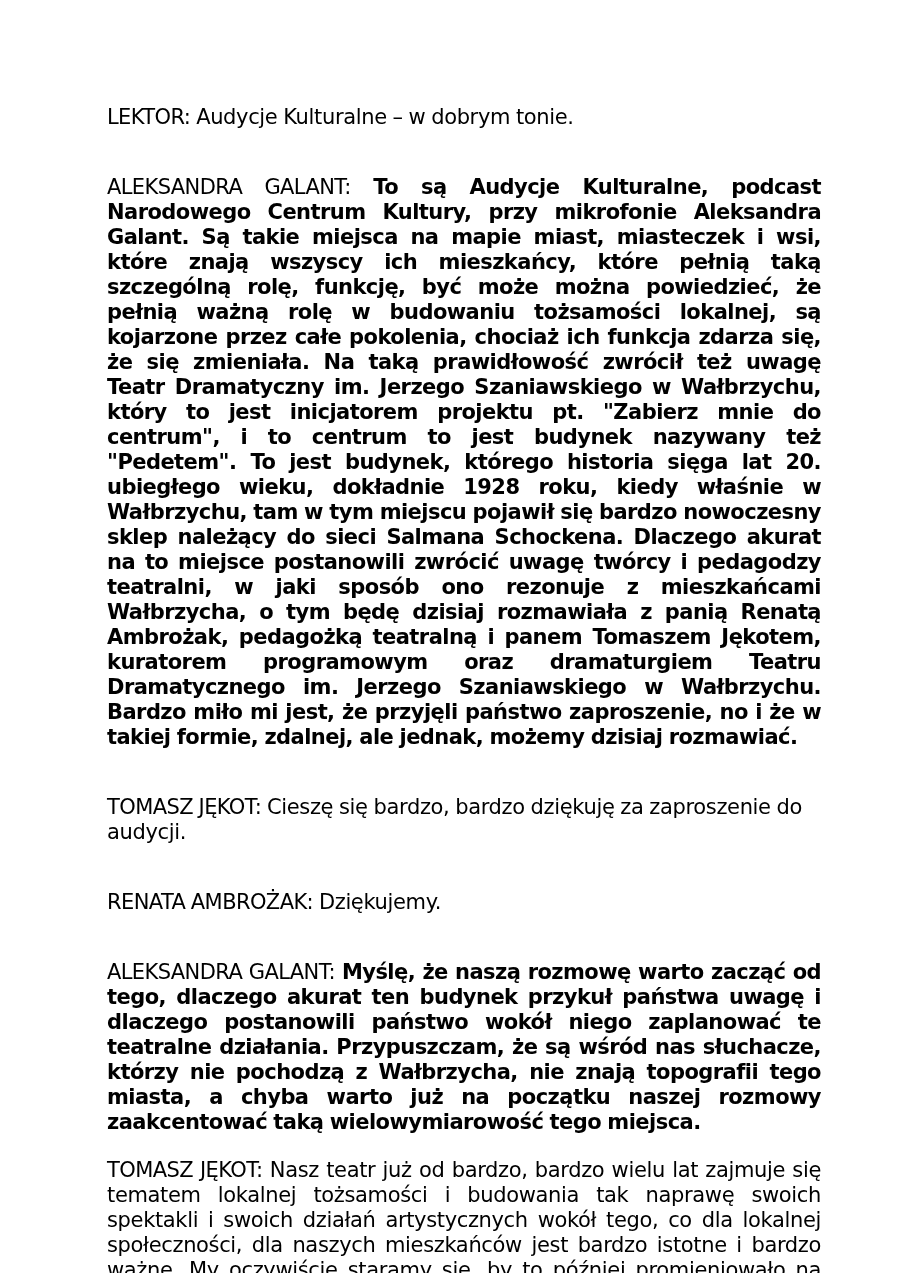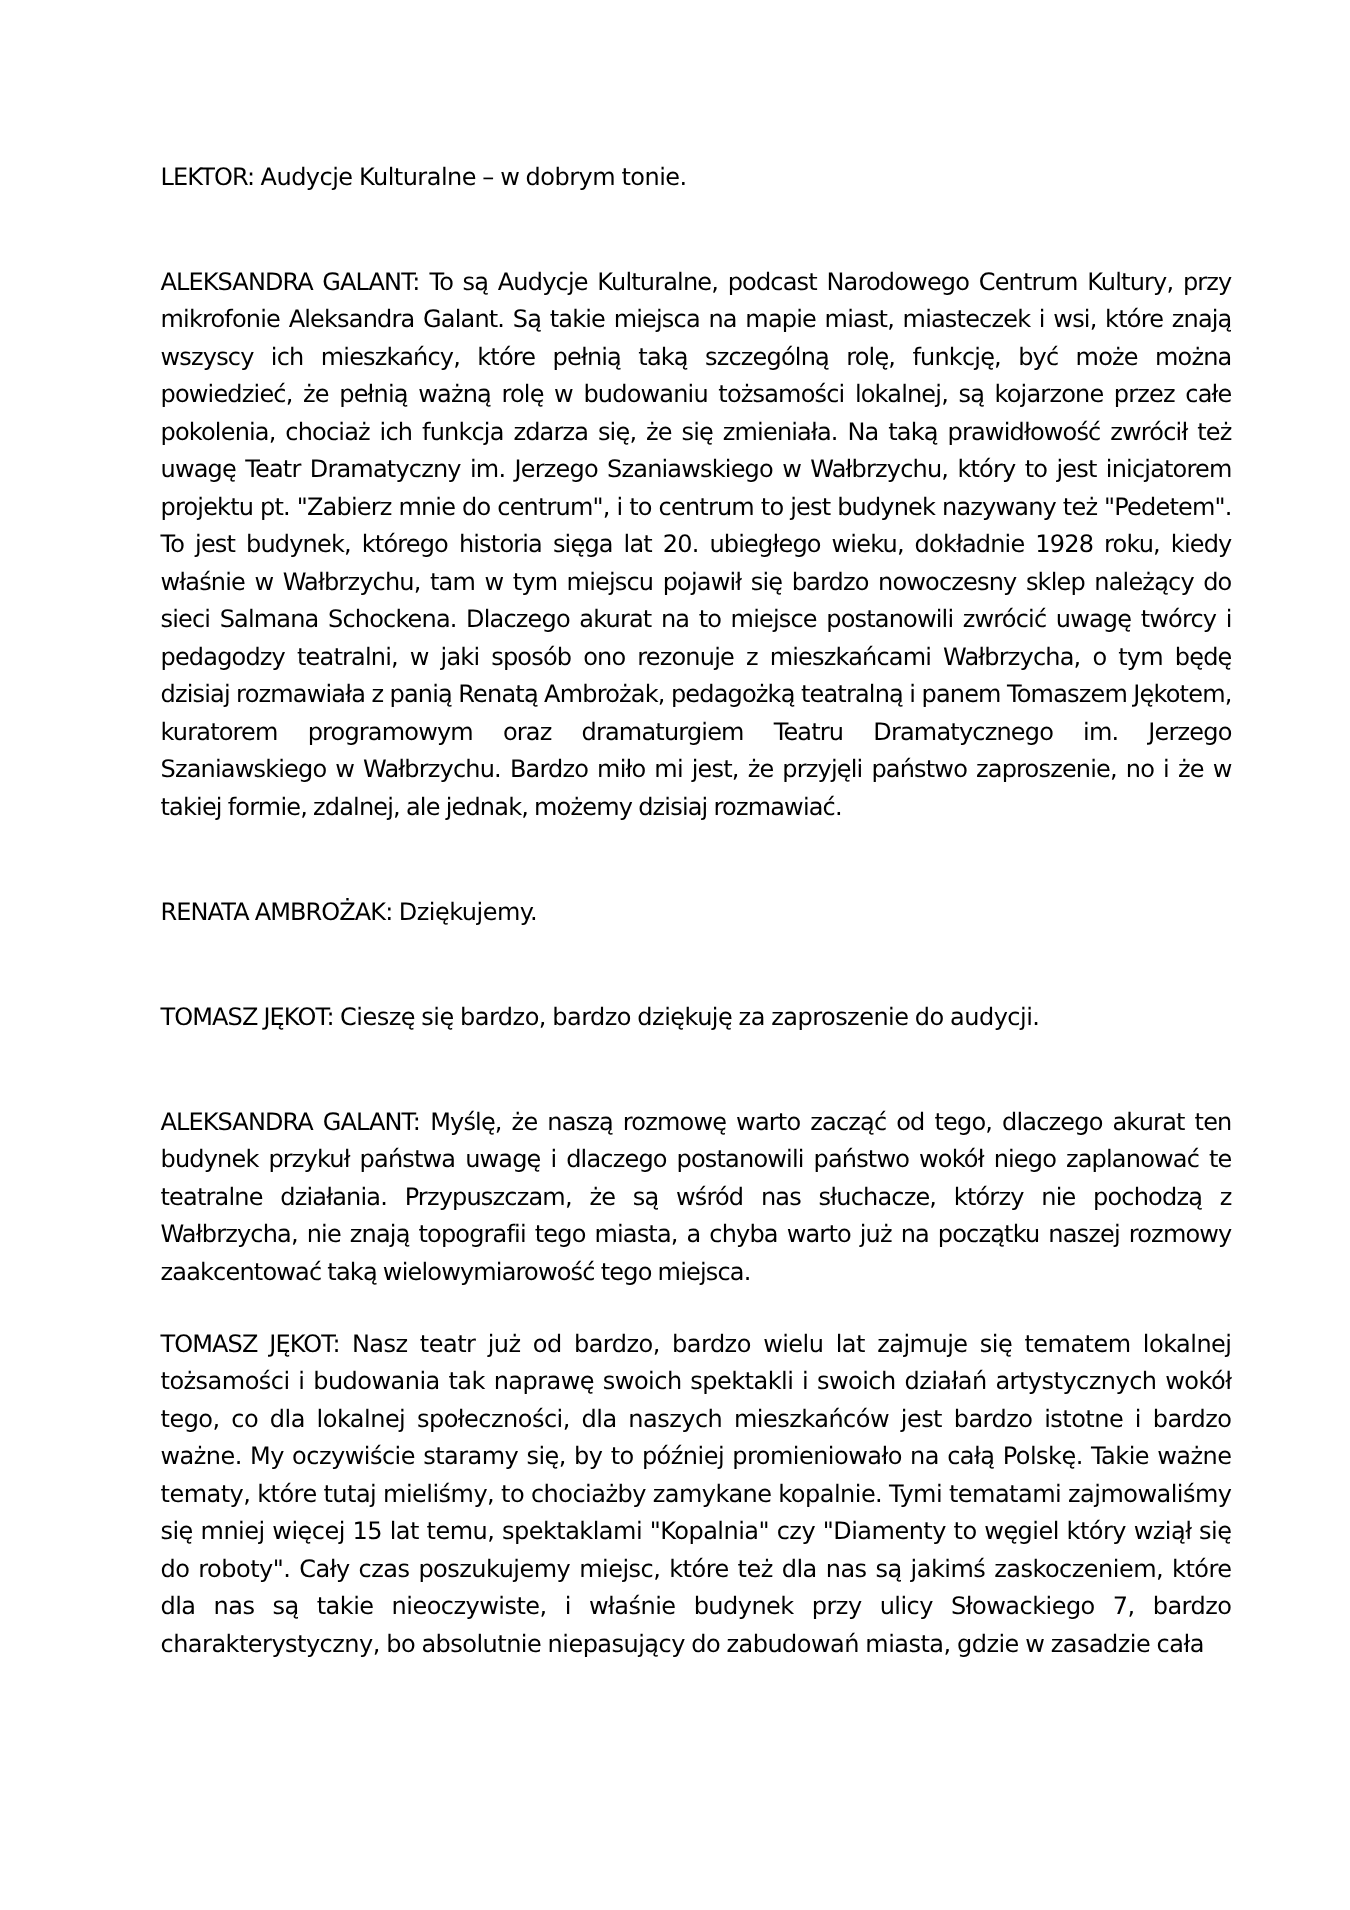--- a/index.html
+++ b/index.html
@@ -15,36 +15,36 @@
       color: #000000;
       font-family: "DejaVu Sans", sans-serif;
     }
     .page {
       position: absolute;
       left: 107px;
       top: 105px;
       width: 714px;
     }
     .para {
-      font-size: 16px;
+      font-size: 21px;
       line-height: 25px;
       text-align: justify;
       margin: 0;
       letter-spacing: -0.35px;
       word-spacing: -0.5px;
     }
     .speaker {
       font-weight: normal;
       letter-spacing: -0.6px;
     }
     .speech-plain {
       font-weight: normal;
     }
     .speech-bold {
-      font-weight: normal;
+      font-weight: bold;
       letter-spacing: -0.55px;
     }
     .p-lektor { margin-top: 0; }
     .p-galant1 { margin-top: 45px; }
     .p-jekot1 { margin-top: 45px; }
     .p-ambrozak { margin-top: 45px; }
     .p-galant2 { margin-top: 45px; }
     .p-jekot2 { margin-top: 23px; }
     .p-short { text-align: left; }
   </style>
@@ -56,28 +56,28 @@
   <p class="para p-lektor p-short">
     <span class="speaker">LEKTOR:</span>
     <span class="speech-plain">Audycje Kulturalne – w dobrym tonie.</span>
   </p>
 
   <p class="para p-galant1">
     <span class="speaker">ALEKSANDRA GALANT:</span>
     <span class="speech-bold">To są Audycje Kulturalne, podcast Narodowego Centrum Kultury, przy mikrofonie Aleksandra Galant. Są takie miejsca na mapie miast, miasteczek i wsi, które znają wszyscy ich mieszkańcy, które pełnią taką szczególną rolę, funkcję, być może można powiedzieć, że pełnią ważną rolę w budowaniu tożsamości lokalnej, są kojarzone przez całe pokolenia, chociaż ich funkcja zdarza się, że się zmieniała. Na taką prawidłowość zwrócił też uwagę Teatr Dramatyczny im. Jerzego Szaniawskiego w Wałbrzychu, który to jest inicjatorem projektu pt. "Zabierz mnie do centrum", i to centrum to jest budynek nazywany też "Pedetem". To jest budynek, którego historia sięga lat 20. ubiegłego wieku, dokładnie 1928 roku, kiedy właśnie w Wałbrzychu, tam w tym miejscu pojawił się bardzo nowoczesny sklep należący do sieci Salmana Schockena. Dlaczego akurat na to miejsce postanowili zwrócić uwagę twórcy i pedagodzy teatralni, w jaki sposób ono rezonuje z mieszkańcami Wałbrzycha, o tym będę dzisiaj rozmawiała z panią Renatą Ambrożak, pedagożką teatralną i panem Tomaszem Jękotem, kuratorem programowym oraz dramaturgiem Teatru Dramatycznego im. Jerzego Szaniawskiego w Wałbrzychu. Bardzo miło mi jest, że przyjęli państwo zaproszenie, no i że w takiej formie, zdalnej, ale jednak, możemy dzisiaj rozmawiać.</span>
   </p>
 
+  <p class="para p-jekot1 p-short">
+    <span class="speaker">TOMASZ JĘKOT:</span>
+    <span class="speech-plain">Cieszę się bardzo, bardzo dziękuję za zaproszenie do audycji.</span>
+  </p>
+
   <p class="para p-ambrozak p-short">
     <span class="speaker">RENATA AMBROŻAK:</span>
     <span class="speech-plain">Dziękujemy.</span>
-  </p>
-
-  <p class="para p-jekot1 p-short">
-    <span class="speaker">TOMASZ JĘKOT:</span>
-    <span class="speech-plain">Cieszę się bardzo, bardzo dziękuję za zaproszenie do audycji.</span>
   </p>
 
   <p class="para p-galant2">
     <span class="speaker">ALEKSANDRA GALANT:</span>
     <span class="speech-bold">Myślę, że naszą rozmowę warto zacząć od tego, dlaczego akurat ten budynek przykuł państwa uwagę i dlaczego postanowili państwo wokół niego zaplanować te teatralne działania. Przypuszczam, że są wśród nas słuchacze, którzy nie pochodzą z Wałbrzycha, nie znają topografii tego miasta, a chyba warto już na początku naszej rozmowy zaakcentować taką wielowymiarowość tego miejsca.</span>
   </p>
 
   <p class="para p-jekot2">
     <span class="speaker">TOMASZ JĘKOT:</span>
     <span class="speech-plain">Nasz teatr już od bardzo, bardzo wielu lat zajmuje się tematem lokalnej tożsamości i budowania tak naprawę swoich spektakli i swoich działań artystycznych wokół tego, co dla lokalnej społeczności, dla naszych mieszkańców jest bardzo istotne i bardzo ważne. My oczywiście staramy się, by to później promieniowało na całą Polskę. Takie ważne tematy, które tutaj mieliśmy, to chociażby zamykane kopalnie. Tymi tematami zajmowaliśmy się mniej więcej 15 lat temu, spektaklami "Kopalnia" czy "Diamenty to węgiel który wziął się do roboty". Cały czas poszukujemy miejsc, które też dla nas są jakimś zaskoczeniem, które dla nas są takie nieoczywiste, i właśnie budynek przy ulicy Słowackiego 7, bardzo charakterystyczny, bo absolutnie niepasujący do zabudowań miasta, gdzie w zasadzie cała</span>

